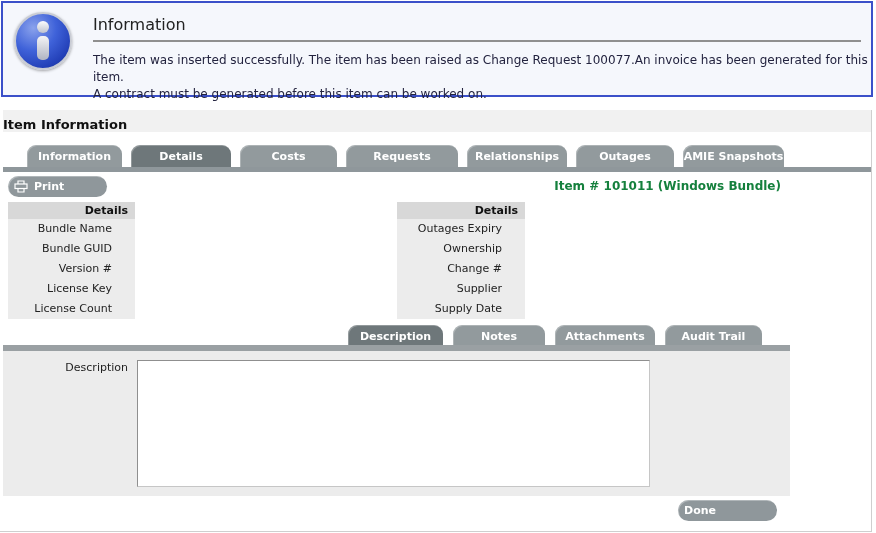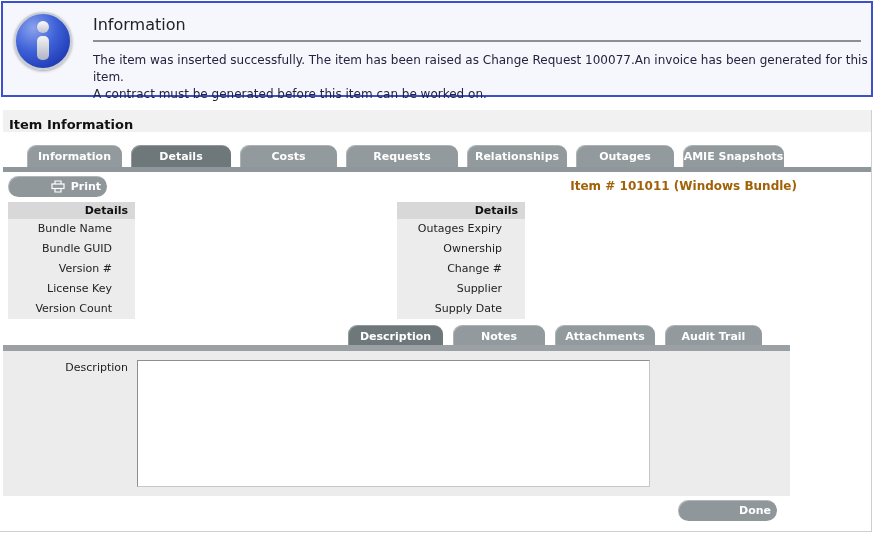--- a/index.html
+++ b/index.html
@@ -23,49 +23,49 @@
   .i-stem{position:absolute;left:21px;top:22px;width:12px;height:24px;border-radius:5px;
     background:linear-gradient(#f4f4f6,#b0b4c2);}
   .info-title{position:absolute;left:90px;top:12px;font-size:16px;color:#222222;}
   .info-rule{position:absolute;left:90px;top:37px;width:768px;height:2px;background:#8f8f8f;}
   .info-message{position:absolute;left:90px;top:49px;font-size:12px;line-height:17px;color:#23233f;}
 
   
   .section-heading{
     position:absolute;left:3px;top:110px;width:868px;height:22px;background:#f1f1f1;
     font-weight:bold;font-size:13px;color:#111111;line-height:30px;
-    padding-left:6px;box-sizing:border-box;
+    box-sizing:border-box;
   }
   .right-border{position:absolute;left:871px;top:110px;width:1px;height:421px;background:#cfcfcf;}
   .bottom-border{position:absolute;left:0;top:531px;width:872px;height:1px;background:#cfcfcf;}
 
   .tabs{position:absolute;display:flex;gap:9px;}
   .main-tabs{left:27px;top:145px;}
   .sub-tabs{left:348px;top:325px;gap:10px;}
   .tab{
     height:22px;border-radius:9px 9px 0 0;background:#929a9d;
     color:#ffffff;font-weight:bold;font-size:11px;text-align:center;line-height:23px;
     cursor:pointer;box-shadow:inset 1px 1px 0 rgba(255,255,255,.25);
   }
   .tab.active{background:#6e777a;}
   .main-underline{position:absolute;left:3px;top:167px;width:868px;height:5px;background:#8f979b;}
   .sub-underline{position:absolute;left:3px;top:345px;width:787px;height:6px;background:#9aa0a3;}
 
   .pill-btn{
-    position:absolute;display:flex;align-items:center;justify-content:flex-end;gap:6px;
+    position:absolute;display:flex;align-items:center;justify-content:flex-start;gap:6px;
     background:#8f979b;border:none;border-radius:11px;color:#ffffff;
     font-weight:bold;font-size:11px;font-family:inherit;cursor:pointer;
     box-shadow:inset 1px 1px 0 rgba(255,255,255,.3);
   }
   .print-btn{left:8px;top:176px;width:99px;height:21px;}
   .done-btn{left:678px;top:500px;width:99px;height:21px;}
 
   .item-title{
-    position:absolute;top:179px;left:520px;width:277px;text-align:right;
-    font-weight:bold;font-size:12px;color:#a16207;
+    position:absolute;top:179px;left:504px;width:277px;text-align:right;
+    font-weight:bold;font-size:12px;color:#15803d;
   }
 
   .details-table{position:absolute;top:202px;}
   .dt-left{left:8px;width:127px;}
   .dt-right{left:397px;width:128px;}
   .dt-header{
     height:17px;background:#d8d8d8;font-weight:bold;font-size:11px;color:#111111;
     text-align:right;padding-right:7px;line-height:17px;box-sizing:border-box;
   }
   .dt-row{
@@ -123,21 +123,21 @@
   <span>Print</span>
 </button>
 <div class="item-title">Item # 101011 (Windows Bundle)</div>
 
 <div class="details-table dt-left">
   <div class="dt-header">Details</div>
   <div class="dt-row">Bundle Name</div>
   <div class="dt-row">Bundle GUID</div>
   <div class="dt-row">Version #</div>
   <div class="dt-row">License Key</div>
-  <div class="dt-row">Version Count</div>
+  <div class="dt-row">License Count</div>
 </div>
 
 <div class="details-table dt-right">
   <div class="dt-header">Details</div>
   <div class="dt-row">Outages Expiry</div>
   <div class="dt-row">Ownership</div>
   <div class="dt-row">Change #</div>
   <div class="dt-row">Supplier</div>
   <div class="dt-row">Supply Date</div>
 </div>

